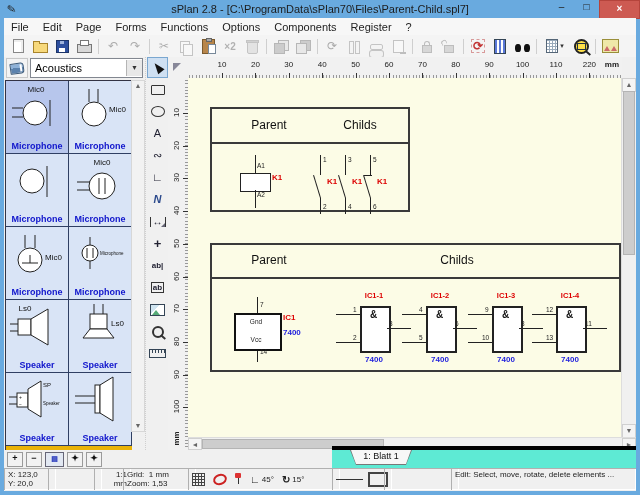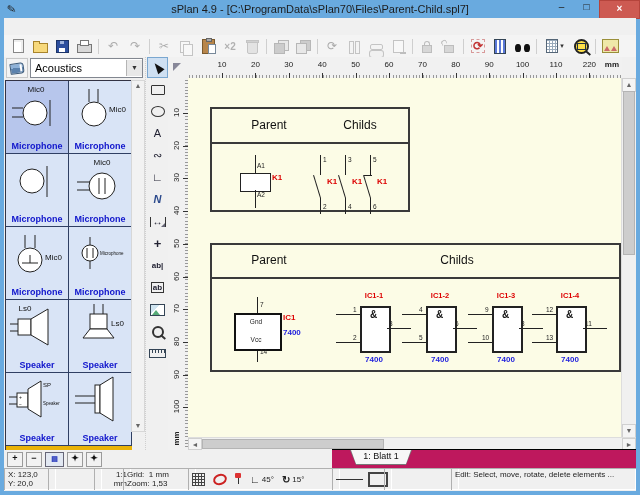--- a/index.html
+++ b/index.html
@@ -147,21 +147,21 @@
   .gl{position:absolute;height:1px;background:#222}
 
   
   .scroll{position:absolute;background:#f0f0f0}
   .sbtn{position:absolute;background:#f4f4f4;border:1px solid #d0d0d0;color:#666;text-align:center}
   .thumb{position:absolute;background:#cdcdcd;border:1px solid #b4b4b4}
   #vscroll{right:0;top:21px;width:14px;bottom:12px;border-left:1px solid #ddd}
   #hscroll{left:20px;right:0;bottom:0;height:12px;border-top:1px solid #ddd}
 
   
-  #tabrow{position:absolute;left:164px;right:0;bottom:-18px;height:18px;background:#be185d;border-top:1px solid #000000}
+  #tabrow{position:absolute;left:164px;right:0;bottom:-18px;height:18px;background:#5eead4;border-top:4px solid #000000}
   .tabo{position:absolute;left:18px;top:0;width:62px;height:15px;background:#777;clip-path:polygon(0 0,100% 0,calc(100% - 6px) 100%,6px 100%)}
   .tabi{position:absolute;left:1px;top:0;right:1px;bottom:1px;background:#f7f7f7;clip-path:polygon(0 0,100% 0,calc(100% - 5px) 100%,5px 100%);font-size:9px;text-align:center;line-height:13px;color:#111}
   #pager{position:absolute;left:0;bottom:-18px;width:164px;height:18px;background:#f0f0f0;display:flex;align-items:center;gap:3px;padding-left:3px}
   .pbtn{width:14px;height:13px;border:1px solid #9a9a9a;background:#f2f2f2;font-size:9px;line-height:11px;text-align:center;color:#111;font-weight:bold;flex:none}
   .pbtn.pressed{background:#e2e8f2;border-color:#667;color:#2233bb;font-size:7px}
 
   
   #statusbar{position:absolute;left:0;right:0;bottom:0;height:23px;background:#f0f0f0;font-size:8px;color:#222}
   .panel{position:absolute;top:0;bottom:1px;box-shadow:inset 1px 1px 0 #b0b0b0,inset -1px -1px 0 #ffffff;padding:2px 4px;line-height:9px}
   .srow{display:flex;align-items:center;gap:8px;height:100%}
@@ -172,30 +172,41 @@
   .deg{display:flex;align-items:center;gap:2px;font-size:8px}
   .deg .g{font-size:10px;font-weight:bold}
   .linesample{width:30px;height:1px;background:#333}
   .rectsample{width:17px;height:11px;border:2px solid #444}
 </style>
 </head>
 <body>
 
 <div id="titlebar">
   <span id="appicon">✎</span>
-  <span id="title">sPlan 4.9 - [C:\ProgramData\sPlan70\Files\Parent-Child.spl7]</span>
+  <span id="title">sPlan 2.8 - [C:\ProgramData\sPlan70\Files\Parent-Child.spl7]</span>
   <span id="winbtns">
     <span class="wbtn">–</span>
     <span class="wbtn">□</span>
     <span class="wbtn" id="btn-close">×</span>
   </span>
 </div>
 
 <div id="content">
 
+  <div id="menubar">
+    <span class="mitem">File</span>
+    <span class="mitem">Edit</span>
+    <span class="mitem">Page</span>
+    <span class="mitem">Forms</span>
+    <span class="mitem">Functions</span>
+    <span class="mitem">Options</span>
+    <span class="mitem">Components</span>
+    <span class="mitem">Register</span>
+    <span class="mitem">?</span>
+  </div>
 
   <div id="toolbar">
     <span class="tbtn">
         <i class="ic ic-page"></i>
       </span>
     <span class="tbtn">
         <i class="ic ic-folder"></i>
       </span>
     <span class="tbtn">
         <i class="ic ic-floppy"></i>

